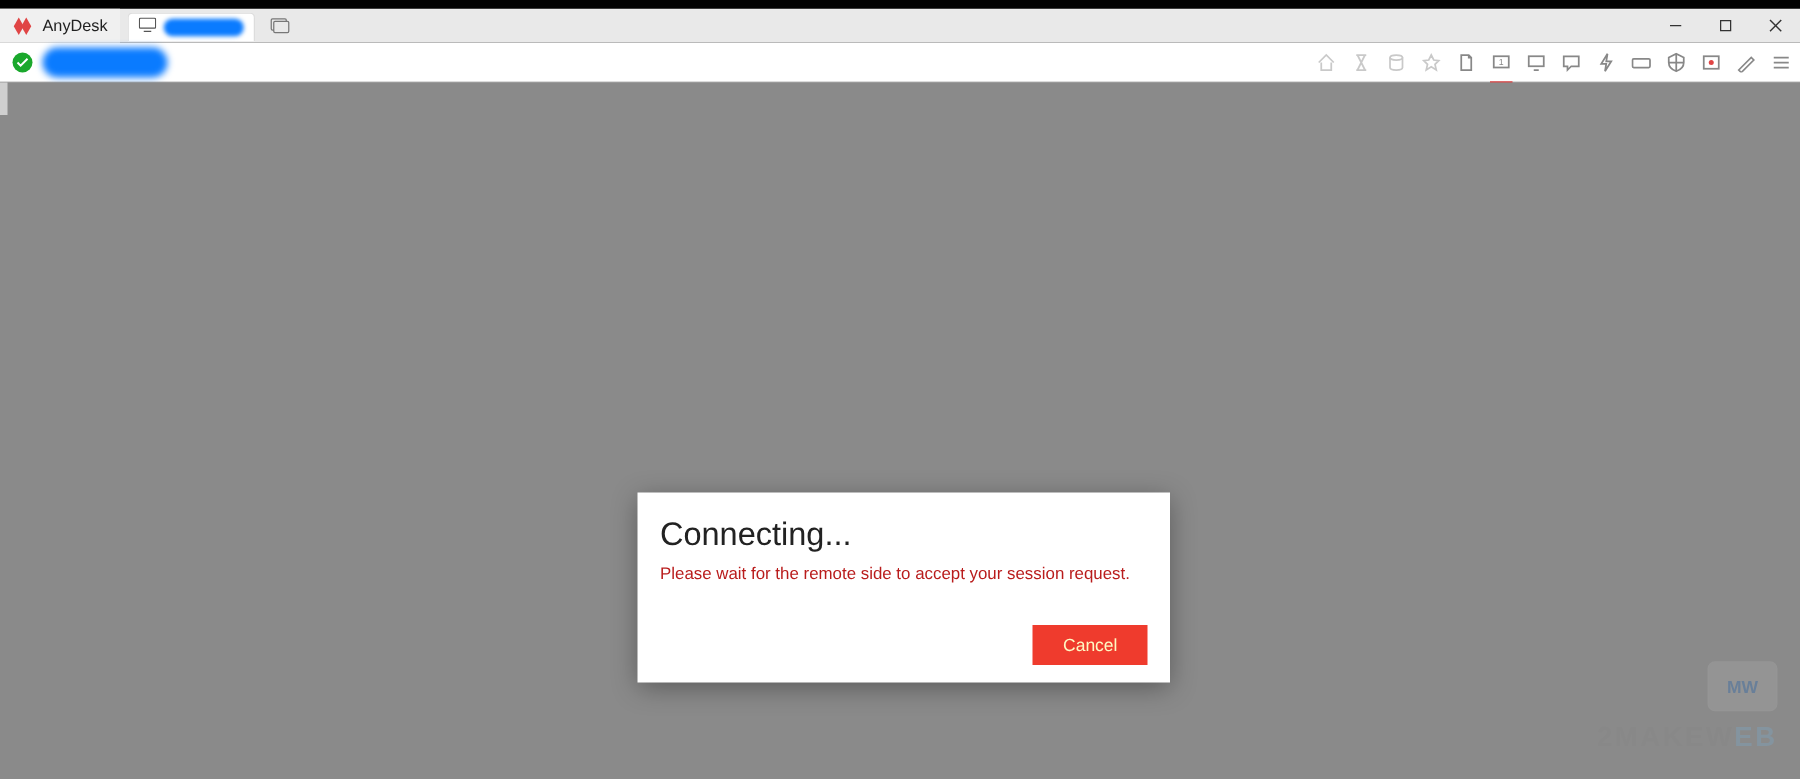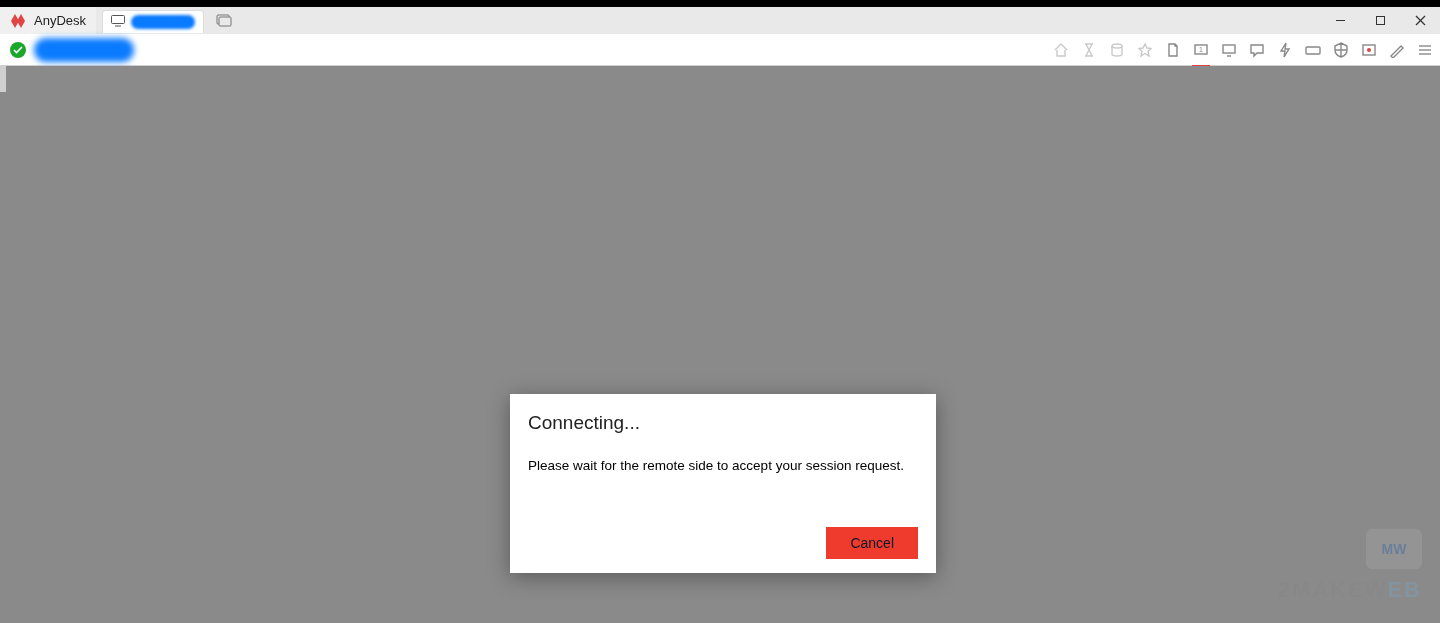--- a/index.html
+++ b/index.html
@@ -22,24 +22,24 @@
 .check svg{width:10px;height:8px}
 .blurpill2{width:100px;height:24px;background:#0a7bff;border-radius:12px;filter:blur(3px)}
 .rightbar{position:absolute;right:6px;top:0;height:32px;display:flex;align-items:center;gap:10px}
 .ticon{width:18px;height:18px;display:flex;align-items:center;justify-content:center;color:#888;position:relative}
 .ticon svg{width:16px;height:16px;stroke:#888;fill:none;stroke-width:1.4}
 .ticon.dimmed{opacity:.45}
 .ticon.active::after{content:"";position:absolute;bottom:-8px;left:0;right:0;height:2px;background:#e04545}
 .content{height:557px;background:#8a8a8a;position:relative}
 .leftedge{position:absolute;left:0;top:0;width:6px;height:26px;background:#cfcfcf}
 .dialog{position:absolute;left:510px;top:328px;width:426px;background:#fff;box-shadow:0 4px 20px rgba(0,0,0,.35);padding:18px 18px 14px 18px}
-.dtitle{font-size:19px;color:#222;margin-bottom:24px;font-weight:400}
-.dtext{font-size:13.5px;color:#000000;margin-bottom:54px}
+.dtitle{font-size:26px;color:#222;margin-bottom:8px;font-weight:400}
+.dtext{font-size:13.5px;color:#b91c1c;margin-bottom:34px}
 .dbtnrow{display:flex;justify-content:flex-end}
-.cancelbtn{background:#ef3b2d;color:#0f172a;border:none;padding:8px 24px;font-size:14px;cursor:pointer}
+.cancelbtn{background:#ef3b2d;color:#fef9c3;border:none;padding:8px 24px;font-size:14px;cursor:pointer}
 .watermark{position:absolute;right:18px;bottom:20px;color:#858585;opacity:.35;text-align:right}
 .wmbox{width:56px;height:40px;border:1px solid #aaa;border-radius:6px;display:flex;align-items:center;justify-content:center;margin-left:auto;margin-bottom:8px;background:rgba(255,255,255,.25)}
 .wmtext{font-size:22px;font-weight:700;letter-spacing:2px}
 .wmtext .eb{color:#7aa8c8}
 </style>
 </head>
 <body>
 
 <div class="topblack"></div>
 

